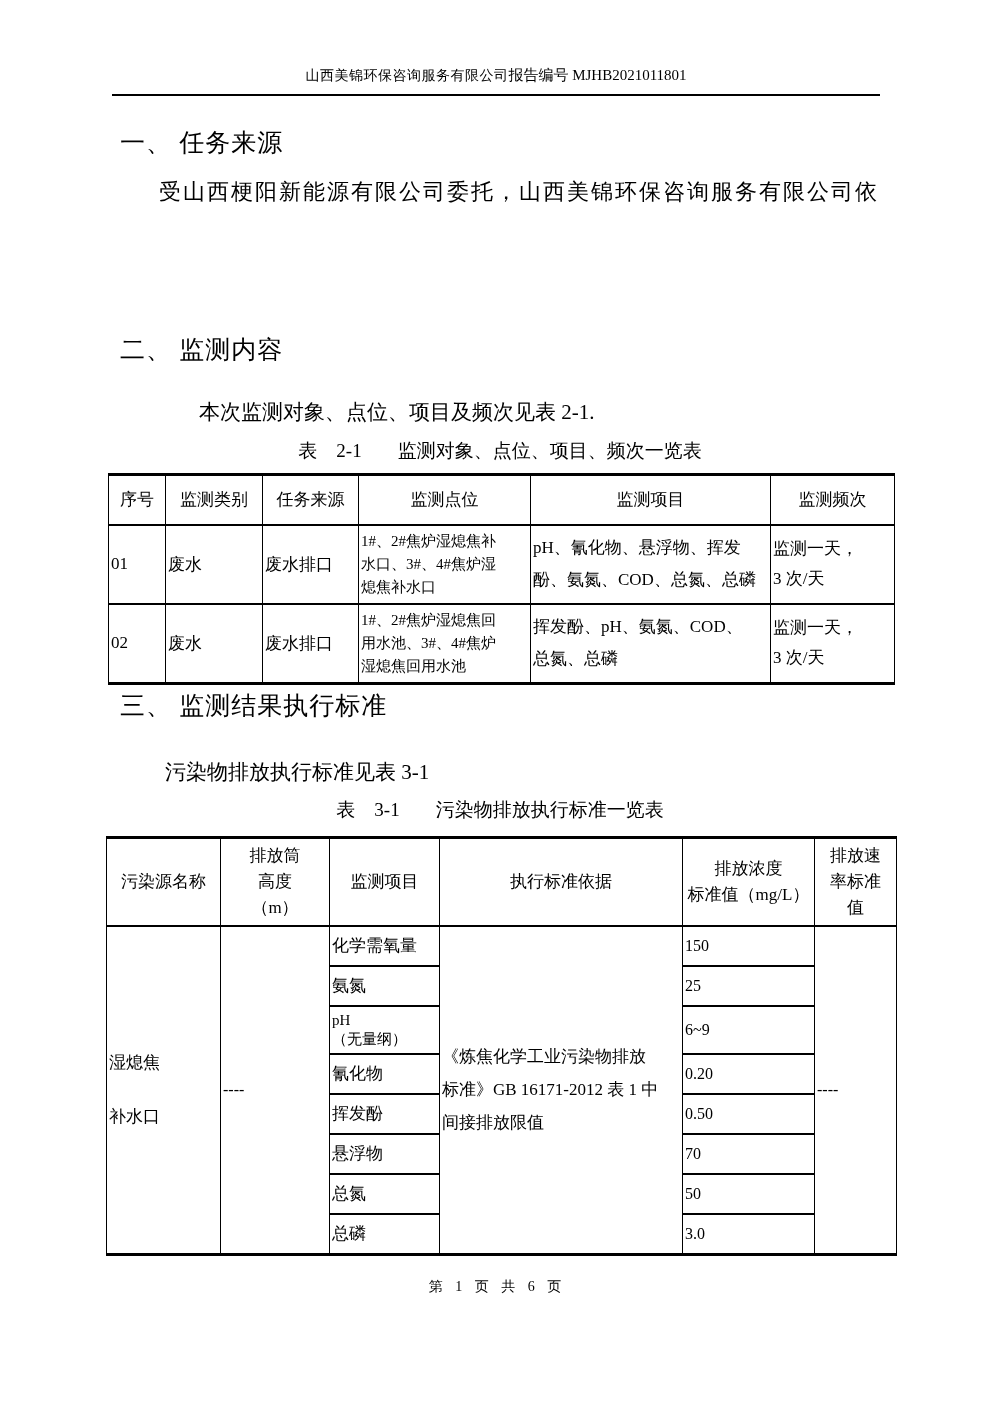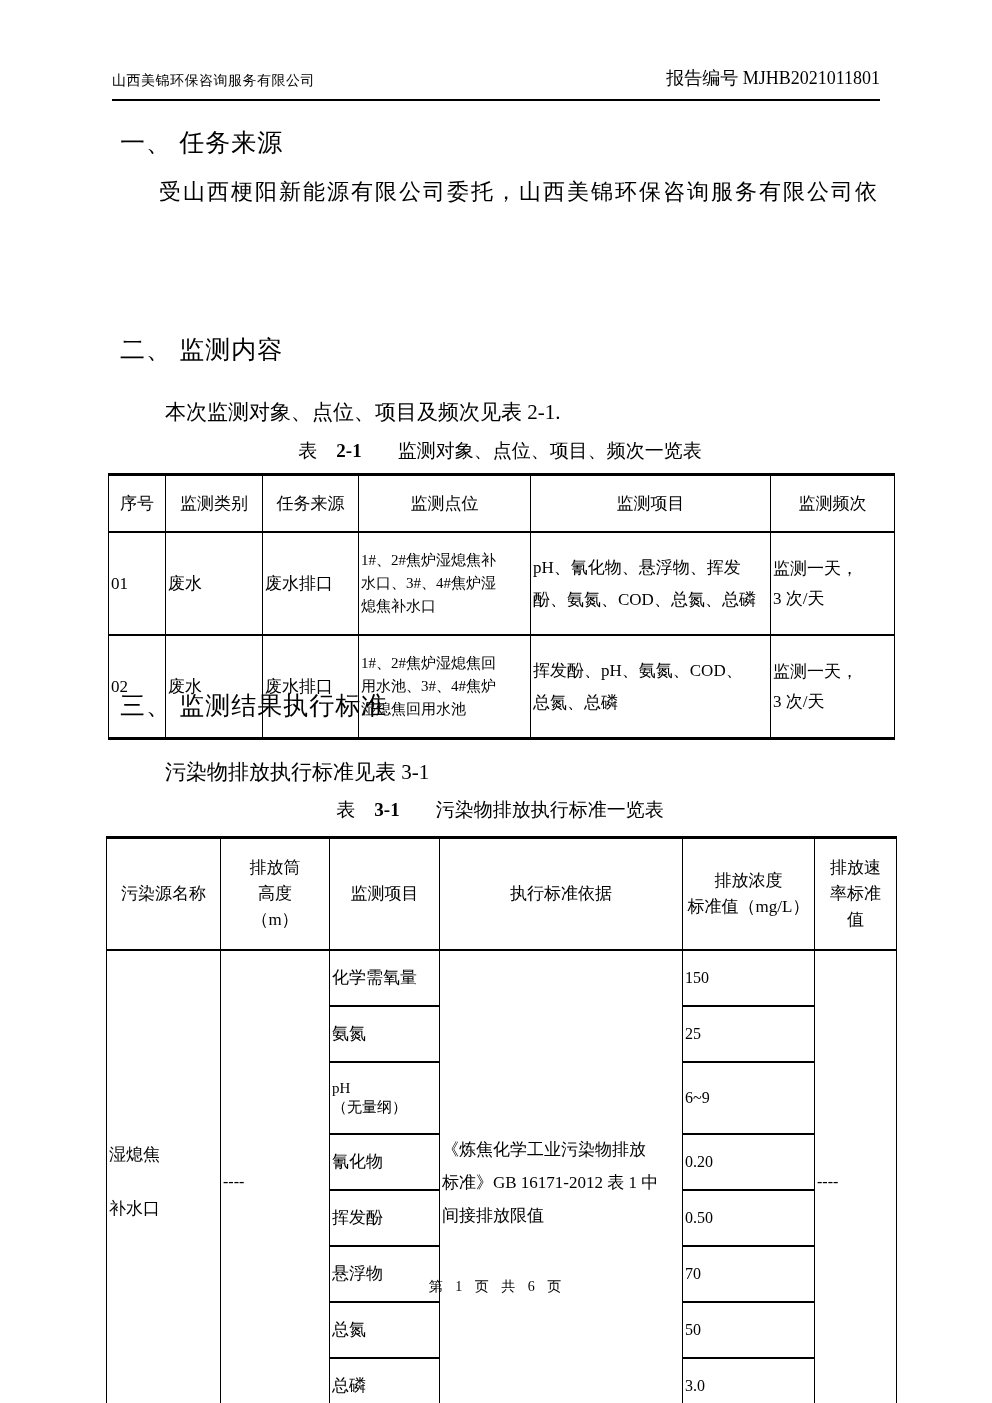--- a/index.html
+++ b/index.html
@@ -12,27 +12,27 @@
     font-family: "Liberation Serif", "DejaVu Serif", serif;
     color: #000000;
     overflow: hidden;
   }
   
   .doc-header {
     position: absolute;
     top: 66px; left: 112px;
     width: 768px;
     display: flex;
-    justify-content: space-between;
+    justify-content: center;
     align-items: flex-end;
     border-bottom: 2px solid #000;
     padding-bottom: 9px;
   }
   .doc-header .company { font-size: 14px; letter-spacing: 0.5px; }
-  .doc-header .report-no { font-size: 18px; font-family: Liberation Serif, serif; }
+  .doc-header .report-no { font-size: 15px; font-family: Liberation Serif, serif; }
   
   .h-sec {
     position: absolute;
     left: 120px;
     font-size: 25px;
     font-weight: normal;
     margin: 0;
     letter-spacing: 1px;
   }
   .h1 { top: 126px; }
@@ -51,51 +51,51 @@
     text-align-last: justify;
   }
   .para .pline.first { text-indent: 44px; }
   .para .pline.last { text-align: left; text-align-last: left; }
   .intro {
     position: absolute;
     left: 165px;
     font-size: 21px;
     line-height: 24px;
   }
-  .intro2 { top: 400px; }
+  .intro2 { top: 400px; margin-left: 34px; }
   .intro3 { top: 760px; }
   .tbl-caption {
     position: absolute;
     left: 106px;
     width: 788px;
     text-align: center;
     font-size: 19px;
     line-height: 22px;
   }
   .cap2 { top: 440px; }
   .cap3 { top: 799px; }
   .tbl-caption .cap-prefix { margin-right: 7px; }
-  .tbl-caption .cap-num { font-weight: bold; margin-right: 36px; margin-left: 12px; }
+  .tbl-caption .cap-num { font-weight: normal; margin-right: 36px; margin-left: 12px; }
   
   table.rpt {
     position: absolute;
     border-collapse: collapse;
     table-layout: fixed;
     border-top: 3px solid #000;
     border-bottom: 3px solid #000;
     background: #fff;
   }
   table.rpt th, table.rpt td {
     border-left: 1px solid #000;
     border-right: 1px solid #000;
     border-top: 2px solid #000;
     border-bottom: 2px solid #000;
     vertical-align: middle;
     font-weight: normal;
-    padding: 16px 2px;
+    padding: 4px 2px;
     overflow: hidden;
   }
   .t21 { top: 473px; left: 108px; width: 786px; }
   .t21 th { font-size: 17px; }
   .t21 td { font-size: 17px; }
   .t21 .row-h { height: 50px; }
   .t21 .row-1 { height: 69px; }
   .t21 .row-2 { height: 66px; }
   .t21 td.points { font-size: 15px; line-height: 23px; white-space: pre-line; }
   .t21 td.items  { font-size: 17px; line-height: 32px; white-space: pre-line; }

